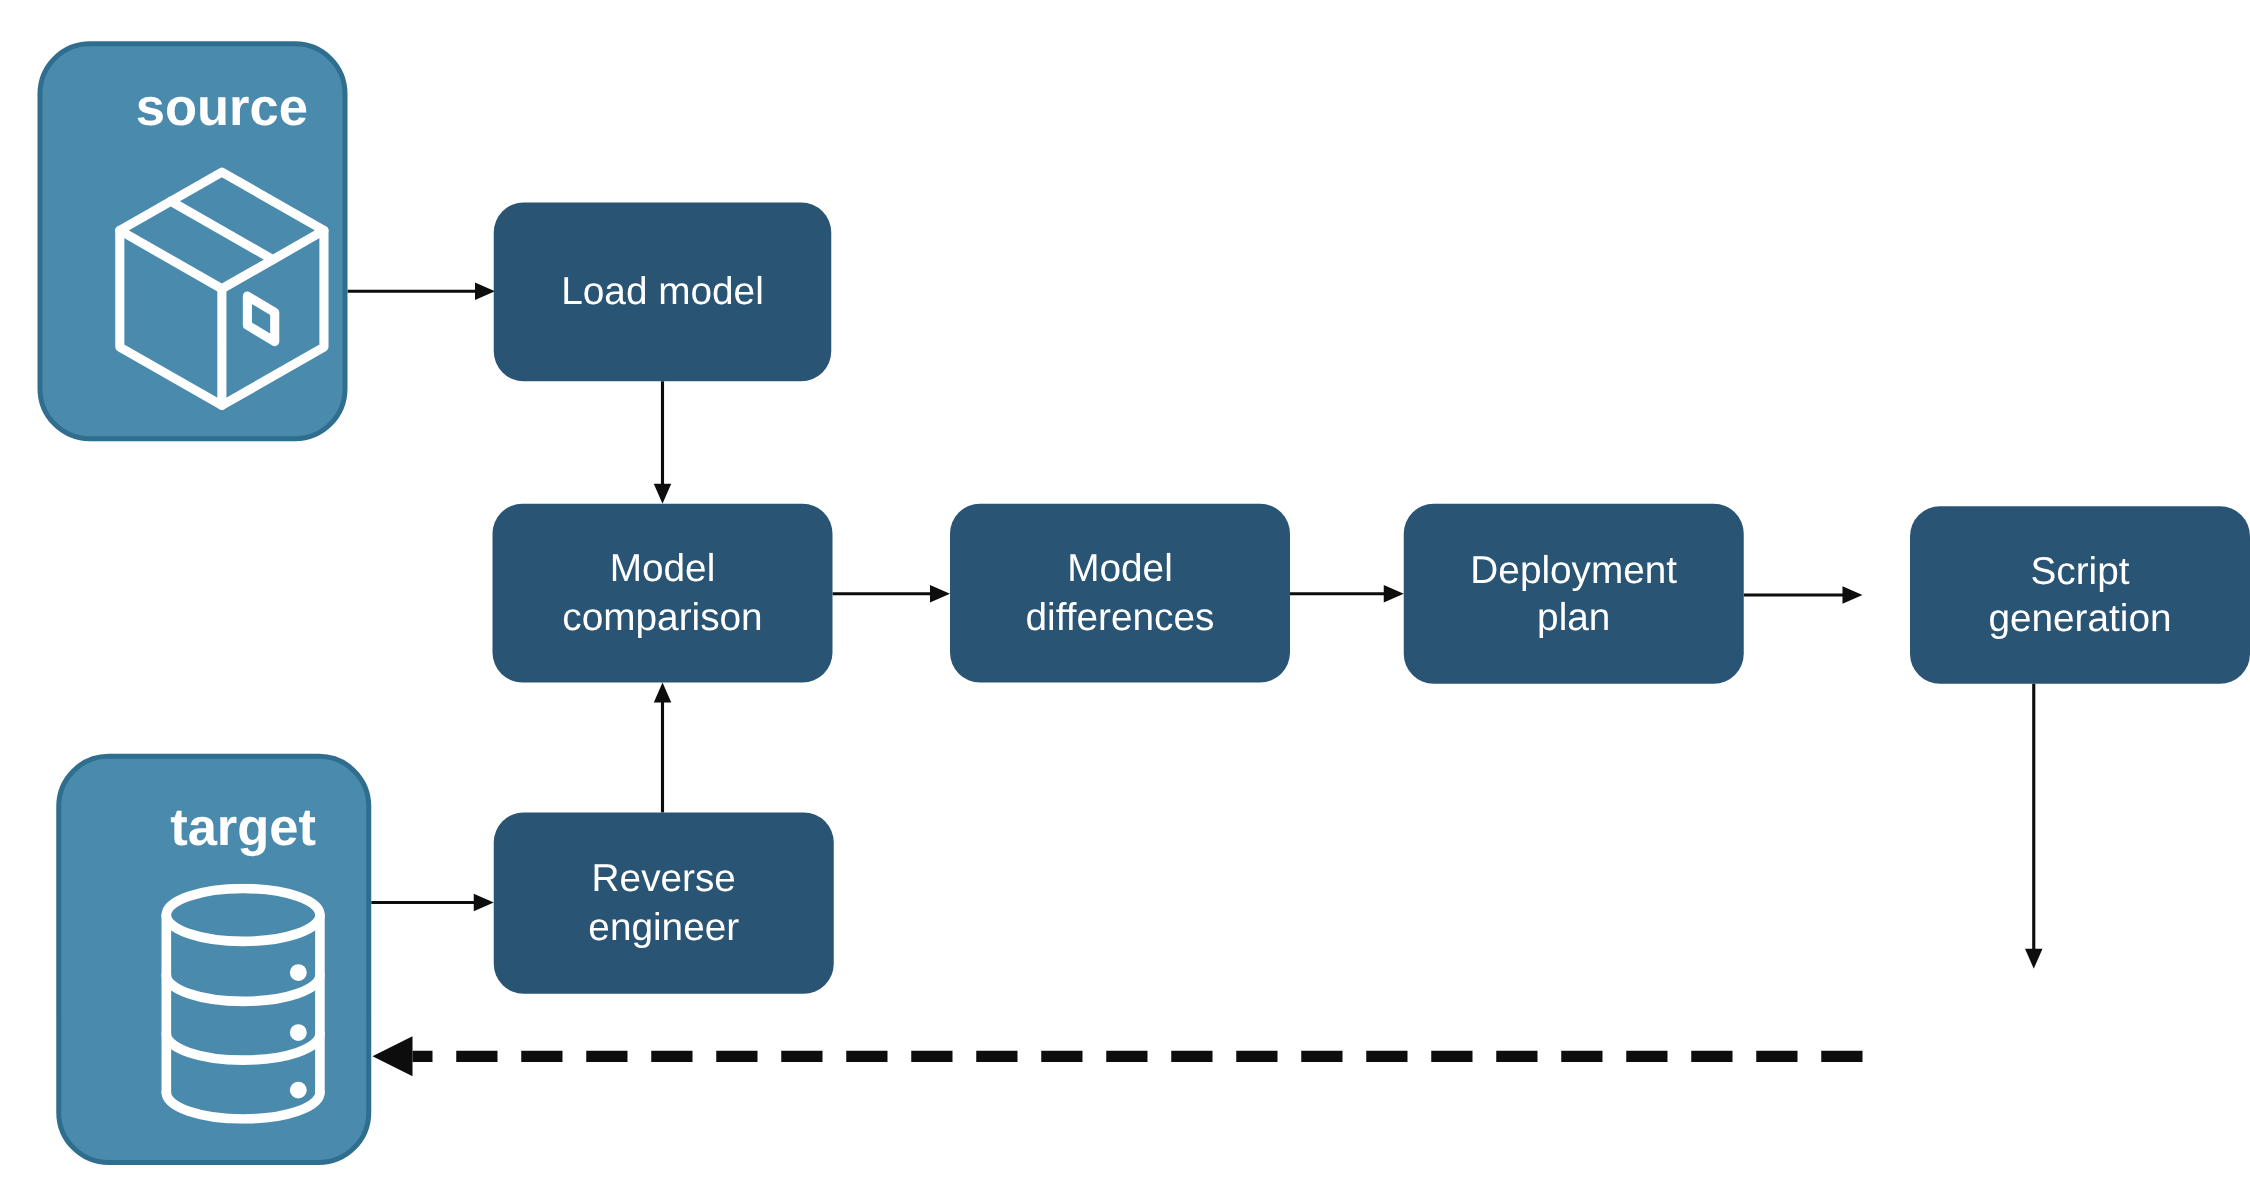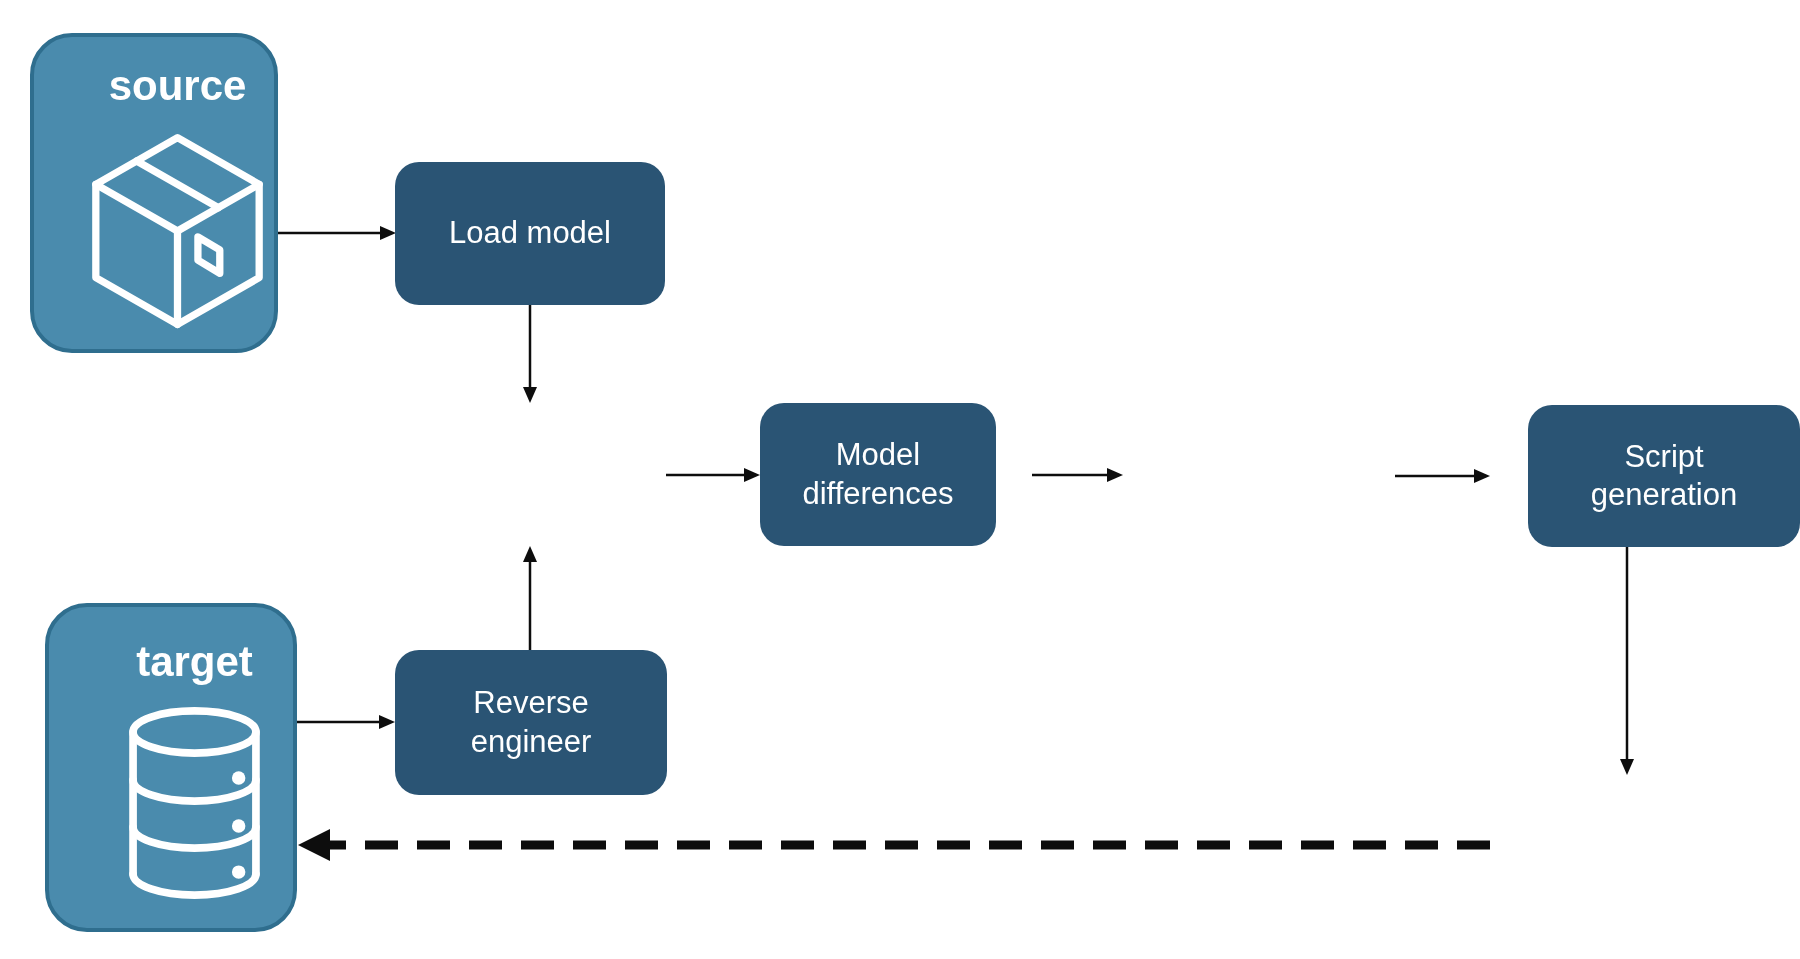--- a/index.html
+++ b/index.html
@@ -54,21 +54,21 @@
     color:var(--label-text);
     font-size:31px;font-weight:400;line-height:1.24;
     text-align:center;
     max-width:220px;
   }
 
   #n-source            {left:30px;  top:33px;  width:248px; height:320px;}
   #n-target            {left:45px;  top:603px; width:252px; height:329px;}
   #n-load-model        {left:395px; top:162px; width:270px; height:143px;}
   #n-model-comparison  {left:394px; top:403px; width:272px; height:143px;}
-  #n-model-differences {left:760px; top:403px; width:236px; height:143px;}
+  #n-model-differences {left:760px; top:403px; width:272px; height:143px;}
   #n-deployment-plan   {left:1123px;top:403px; width:272px; height:144px;}
   #n-script-generation {left:1490px;top:405px; width:272px; height:142px;margin-left:38px;}
   #n-reverse-engineer  {left:395px; top:650px; width:272px; height:145px;}
   #n-script-execution  {left:1490px;top:775px; width:272px; height:143px;}
 </style>
 </head>
 <body>
 
 <div id="canvas">
 
@@ -134,25 +134,31 @@
       <circle class="icon-dot" cx="118" cy="74" r="7"></circle>
       <circle class="icon-dot" cx="118" cy="124" r="7"></circle>
       <circle class="icon-dot" cx="118" cy="172" r="7"></circle>
     </svg>
   </div>
 
   <div class="node process" id="n-load-model">
     <span class="p-label">Load model</span>
   </div>
 
+  <div class="node process" id="n-model-comparison">
+    <span class="p-label">Model comparison</span>
+  </div>
 
   <div class="node process" id="n-model-differences">
     <span class="p-label">Model differences</span>
   </div>
 
+  <div class="node process" id="n-deployment-plan">
+    <span class="p-label">Deployment plan</span>
+  </div>
 
   <div class="node process" id="n-script-generation">
     <span class="p-label">Script generation</span>
   </div>
 
   <div class="node process" id="n-reverse-engineer">
     <span class="p-label">Reverse engineer</span>
   </div>
 
 

